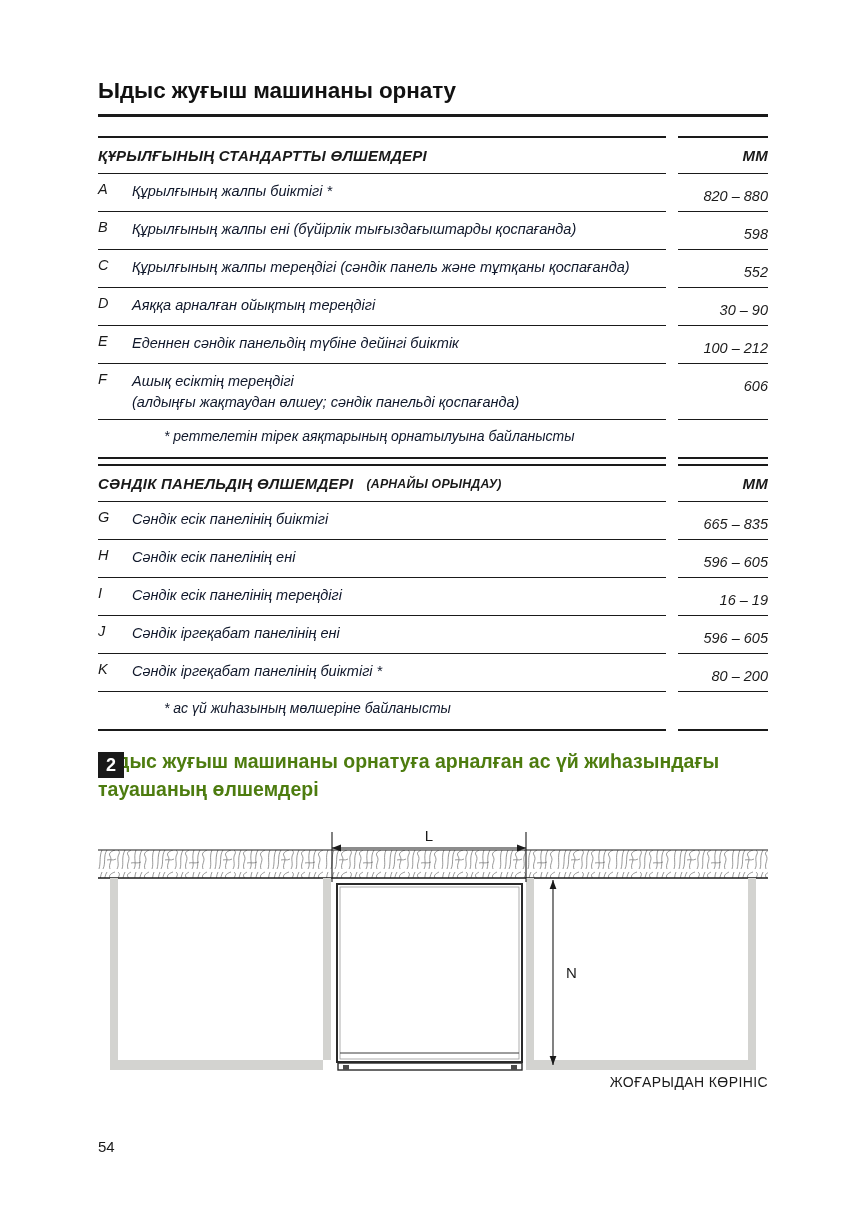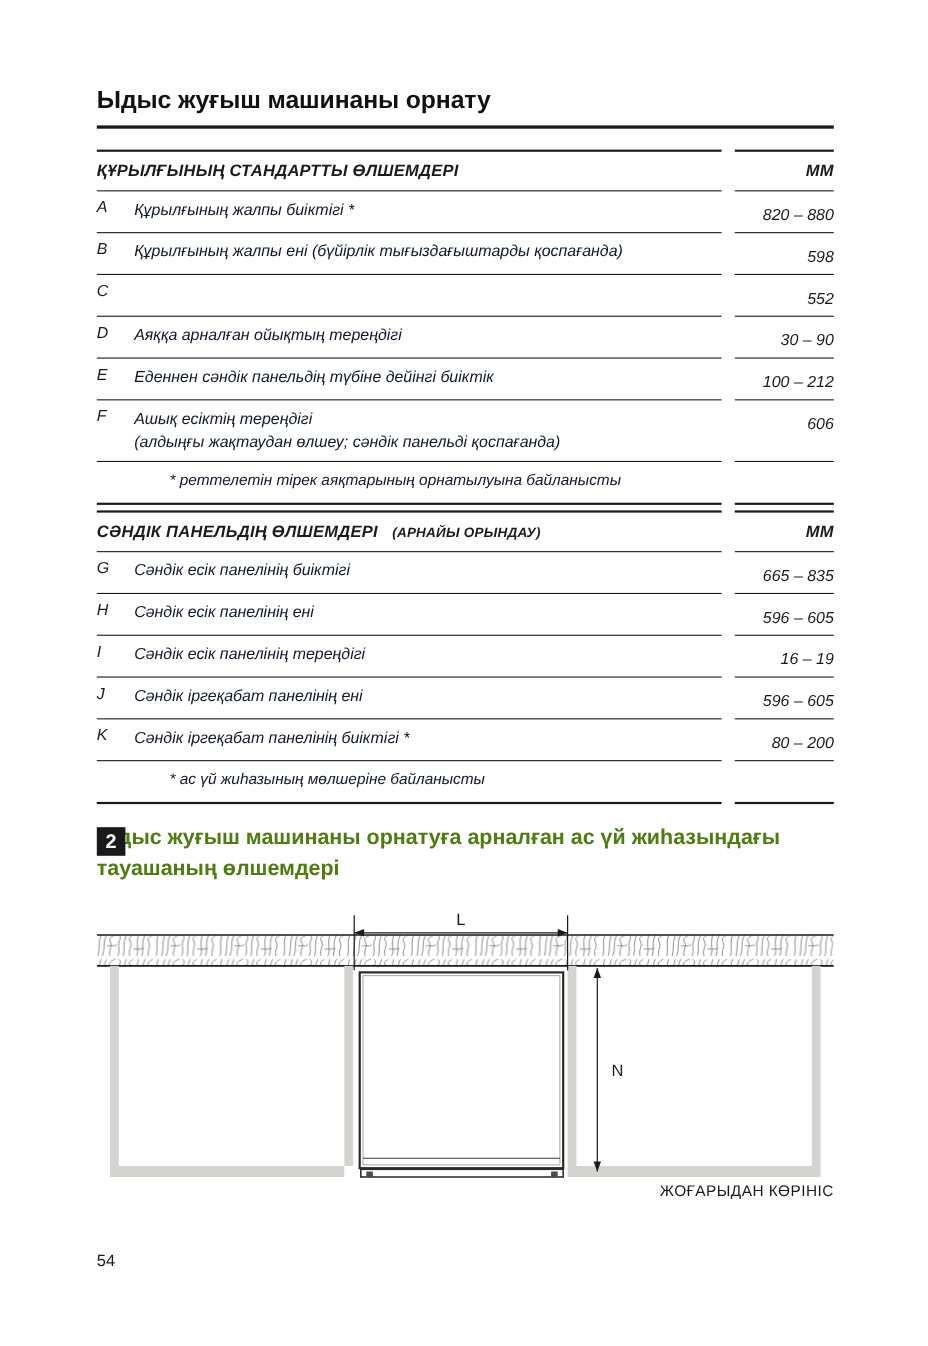--- a/index.html
+++ b/index.html
@@ -11,21 +11,21 @@
     width: 844px;
     height: 1224px;
     position: relative;
     font-family: "Liberation Sans", sans-serif;
     color: #1a1a1a;
     overflow: hidden;
   }
 
   .page {
     position: absolute;
-    left: 0; top: 0;
+    left: 10px; top: 0;
     width: 724px;
     height: 1224px;
   }
 
   
   .page-title {
     position: absolute;
     left: 88px;
     top: 78px;
     width: 670px;
@@ -228,20 +228,21 @@
         <span class="rowkey">B</span>
         <span class="rowlabel">Құрылғының жалпы ені (бүйірлік тығыздағыштарды қоспағанда)</span>
       </div>
       <div class="cell-gap"></div>
       <div class="cell-right">598</div>
     </div>
 
     <div class="trow">
       <div class="cell-left">
         <span class="rowkey">C</span>
+        <span class="rowlabel">Құрылғының жалпы тереңдігі (сәндік панель және тұтқаны қоспағанда)</span>
       </div>
       <div class="cell-gap"></div>
       <div class="cell-right">552</div>
     </div>
 
     <div class="trow">
       <div class="cell-left">
         <span class="rowkey">D</span>
         <span class="rowlabel">Аяққа арналған ойықтың тереңдігі</span>
       </div>

